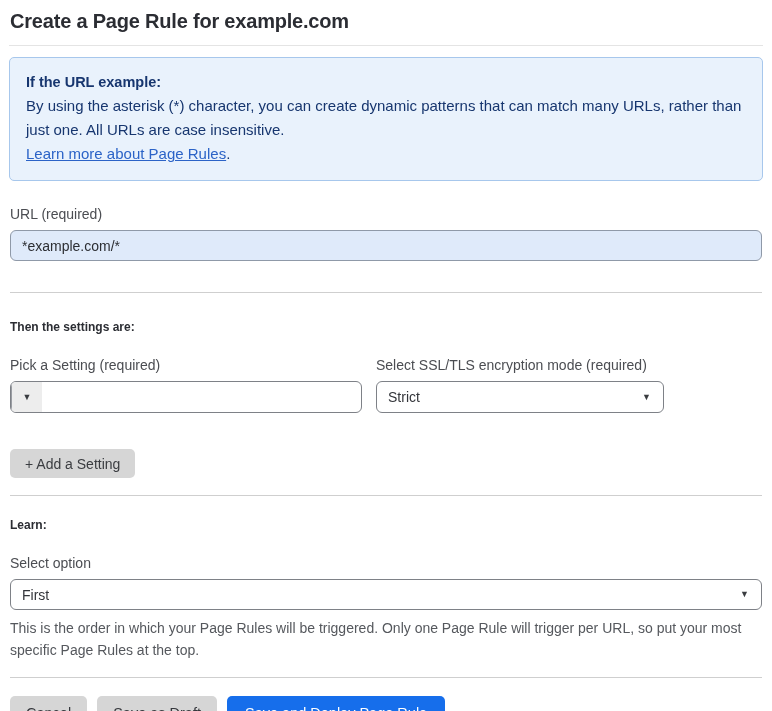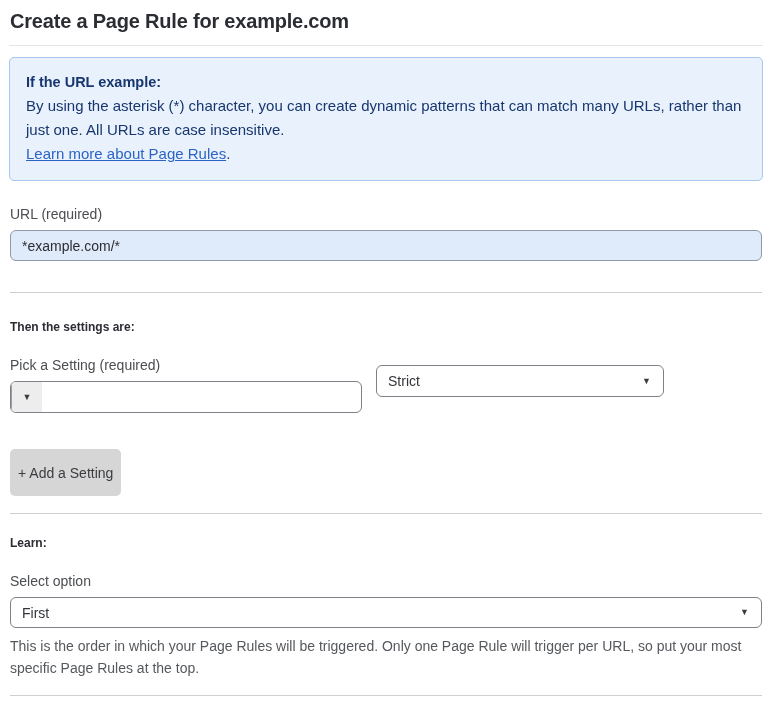--- a/index.html
+++ b/index.html
@@ -85,21 +85,21 @@
     flex: 0 0 auto;
   }
   .arrow-plain { padding-right: 12px; flex: 0 0 auto; display: flex; align-items: center; }
 
   
   .add-setting {
     margin: 36px 1px 0 1px;
     display: inline-block;
     background: var(--button-gray, #d6d6d6);
     border: none; border-radius: 5px;
-    height: 47px; padding: 0 8px;
+    height: 29px; padding: 0 15px;
     font-family: "Liberation Sans", sans-serif;
     font-size: 14px; color: #3a3c40;
     cursor: pointer;
   }
 
   
   .order-heading { margin-top: 22px; padding: 0 1px; }
   .order-block { margin-top: 23px; padding: 0 1px; }
   .order-select { margin-top: 8px; height: 31px; }
   .order-desc {
@@ -146,20 +146,21 @@
   <div class="select-row">
     <div class="col-setting">
       <label class="field-label">Pick a Setting (required)</label>
       <div class="selectbox">
         <span class="arrow-btn">
           <span class="chev">▼</span>
         </span>
       </div>
     </div>
     <div class="col-mode">
+      <label class="field-label">Select SSL/TLS encryption mode (required)</label>
       <div class="selectbox">
         <span class="sel-value">Strict</span>
         <span class="arrow-plain">
           <span class="chev">▼</span>
         </span>
       </div>
     </div>
   </div>
 
   <button class="add-setting">+ Add a Setting</button>

